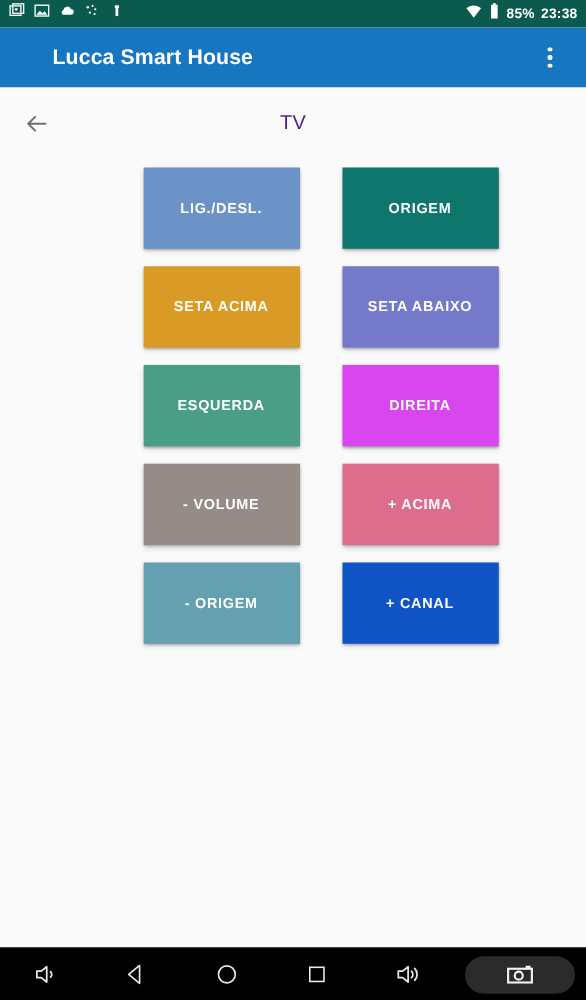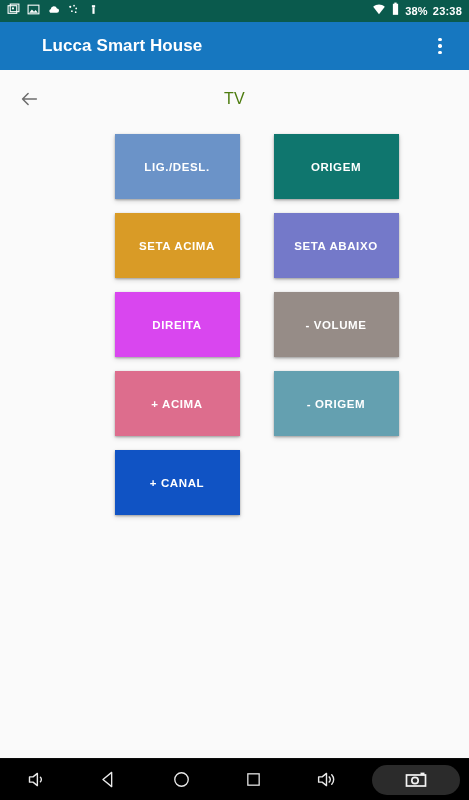--- a/index.html
+++ b/index.html
@@ -76,21 +76,21 @@
     position:absolute; left:14px; top:50%;
     transform:translateY(-50%);
     width:30px; height:30px;
     display:flex; align-items:center; justify-content:center;
     cursor:pointer;
   }
   .page-title {
     width:100%;
     text-align:center;
     font-size:16px;
-    color:#4d7c0f;
+    color:#4c1d95;
     font-weight:normal;
     letter-spacing:0.2px;
   }
 
   
   .content {
     flex:1 1 auto;
     background:#fafafa;
     padding-top:6px;
     overflow:hidden;
@@ -185,21 +185,21 @@
         <svg width="14" height="14" viewBox="0 0 24 24">
             <path d="M2 8c6-5 14-5 20 0L12 21z" fill="#fff"></path>
           </svg>
       </span>
       <span class="sb-icon">
         <svg width="9" height="14" viewBox="0 0 12 24">
             <rect x="4" y="1" width="4" height="2.5" fill="#fff"></rect>
             <rect x="1.5" y="3" width="9" height="19" fill="#fff"></rect>
           </svg>
       </span>
-      <span class="sb-text">38%</span>
+      <span class="sb-text">85%</span>
       <span class="sb-text">23:38</span>
     </div>
   </div>
 
   <div class="app-bar">
     <span class="app-title">Lucca Smart House</span>
     <div class="overflow-btn">
       <i></i>
         <i></i>
         <i></i>
@@ -214,20 +214,21 @@
     </div>
     <div class="page-title">TV</div>
   </div>
 
   <div class="content">
     <div class="grid">
       <button class="cmd-btn" style="background-color: rgb(107, 147, 200);">LIG./DESL.</button>
       <button class="cmd-btn" style="background-color: #0f766e;">ORIGEM</button>
       <button class="cmd-btn" style="background-color: rgb(217, 155, 38);">SETA ACIMA</button>
       <button class="cmd-btn" style="background-color: rgb(116, 121, 201);">SETA ABAIXO</button>
+      <button class="cmd-btn" style="background-color: rgb(74, 158, 133);">ESQUERDA</button>
       <button class="cmd-btn" style="background-color: #d946ef;">DIREITA</button>
       <button class="cmd-btn" style="background-color: rgb(150, 140, 135);">- VOLUME</button>
       <button class="cmd-btn" style="background-color: rgb(221, 109, 141);">+ ACIMA</button>
       <button class="cmd-btn" style="background-color: rgb(100, 160, 176);">- ORIGEM</button>
       <button class="cmd-btn" style="background-color: rgb(16, 83, 196);">+ CANAL</button>
     </div>
   </div>
 
   <div class="nav-bar">
     <div class="nav-item">

